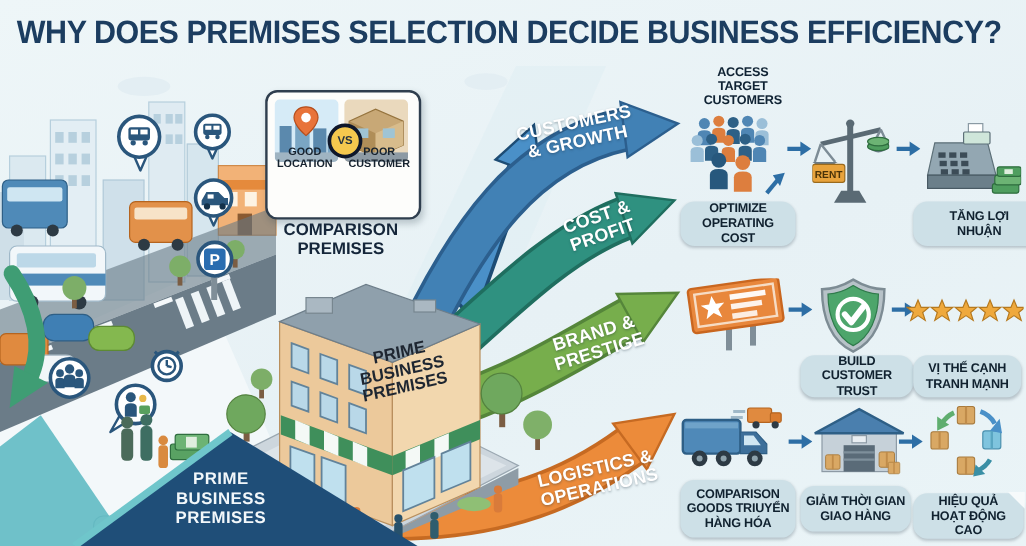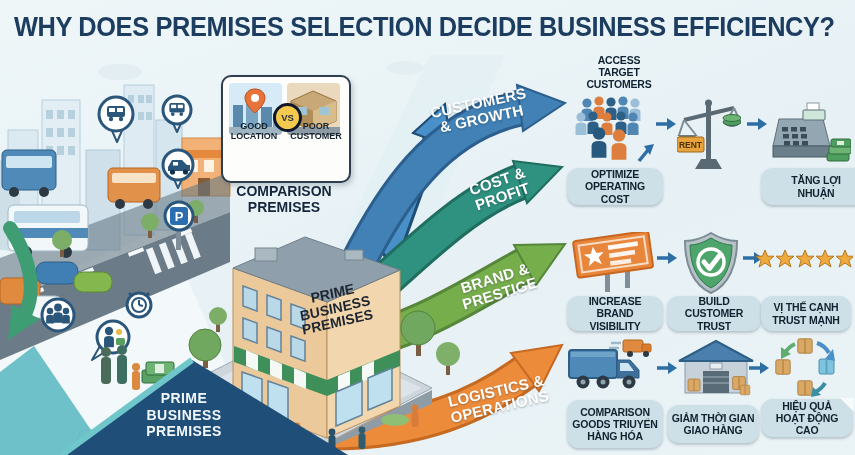--- a/index.html
+++ b/index.html
@@ -505,26 +505,24 @@
     <div class="icon-cell" style="left:192px;top:192px">
       <svg width="98" height="24" viewBox="0 0 98 24">
         <use href="#st" transform="translate(10,12)" fill="#efa93d" stroke="#b5791f"></use>
         <use href="#st" transform="translate(30,12)" fill="#efa93d" stroke="#b5791f"></use>
         <use href="#st" transform="translate(50,12)" fill="#efa93d" stroke="#b5791f"></use>
         <use href="#st" transform="translate(70,12)" fill="#efa93d" stroke="#b5791f"></use>
         <use href="#st" transform="translate(90,12)" fill="#efa93d" stroke="#b5791f"></use>
       </svg>
     </div>
 
-    <div class="pill" style="left:4px;top:241px;width:96px;height:35px">INCREASE BRAND
-VISIBILITY</div>
     <div class="pill" style="left:104px;top:241px;width:94px;height:35px">BUILD CUSTOMER
 TRUST</div>
     <div class="pill" style="left:198px;top:241px;width:90px;height:35px">VỊ THẾ CẠNH
-TRUST MẠNH</div>
+TRANH MẠNH</div>
 
     <div class="icon-cell" style="left:4px;top:283px">
       <svg width="90" height="58" viewBox="0 0 90 58">
         <line x1="44" y1="5" x2="54" y2="5" stroke="#9fb8c8" stroke-width="2.5"></line>
         <line x1="42" y1="10" x2="52" y2="10" stroke="#9fb8c8" stroke-width="2.5"></line>
         <g>
           <rect x="56" y="2" width="20" height="12" rx="2" fill="#e08a3f" stroke="#b5641f"></rect>
           <rect x="75" y="6" width="9" height="8" rx="1.5" fill="#d97b2e" stroke="#b5641f"></rect>
           <circle cx="63" cy="16" r="3" fill="#2d3a44"></circle>
             <circle cx="79" cy="16" r="3" fill="#2d3a44"></circle>
@@ -582,17 +580,17 @@
         <path d="M54,48 A22,22 0 0 1 44,57" fill="none" stroke="#3a8fa5" stroke-width="4"></path>
         <polygon points="40,62 50,60 42,52" fill="#3a8fa5"></polygon>
       </svg>
     </div>
 
     <div class="pill" style="left:4px;top:345px;width:96px;height:48px">COMPARISON
 GOODS TRIUYỂN
 HÀNG HÓA</div>
     <div class="pill" style="left:104px;top:350px;width:92px;height:38px">GIẢM THỜI GIAN
 GIAO HÀNG</div>
-    <div class="pill curl" style="left:198px;top:344px;width:92px;height:38px">HIỆU QUẢ
+    <div class="pill curl" style="left:198px;top:356px;width:92px;height:38px">HIỆU QUẢ
 HOẠT ĐỘNG CAO</div>
   </div>
 
 </div>
 
 </body></html>

